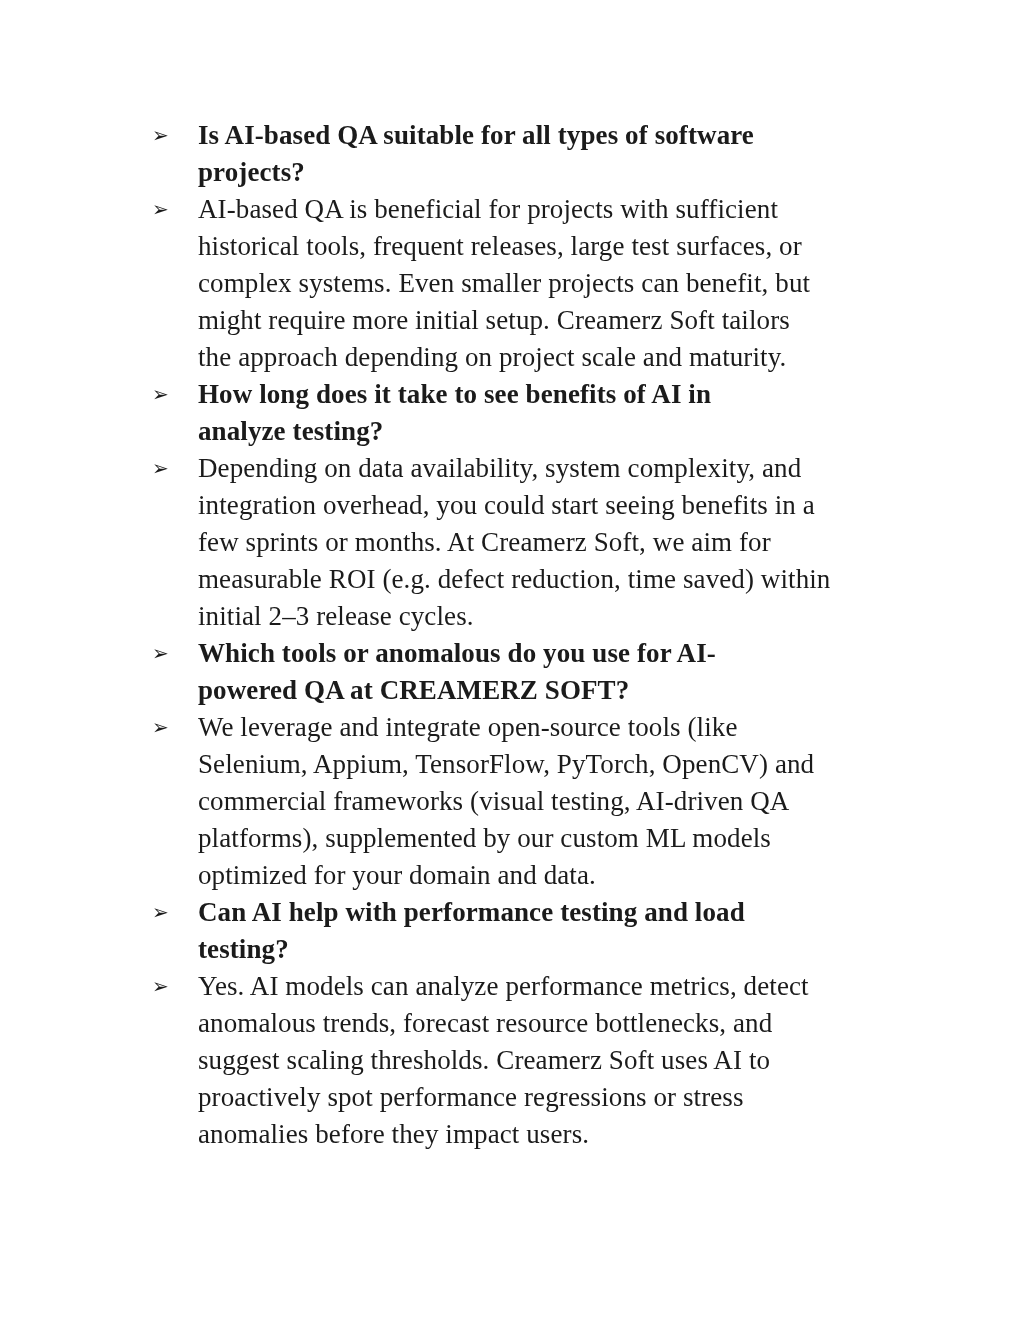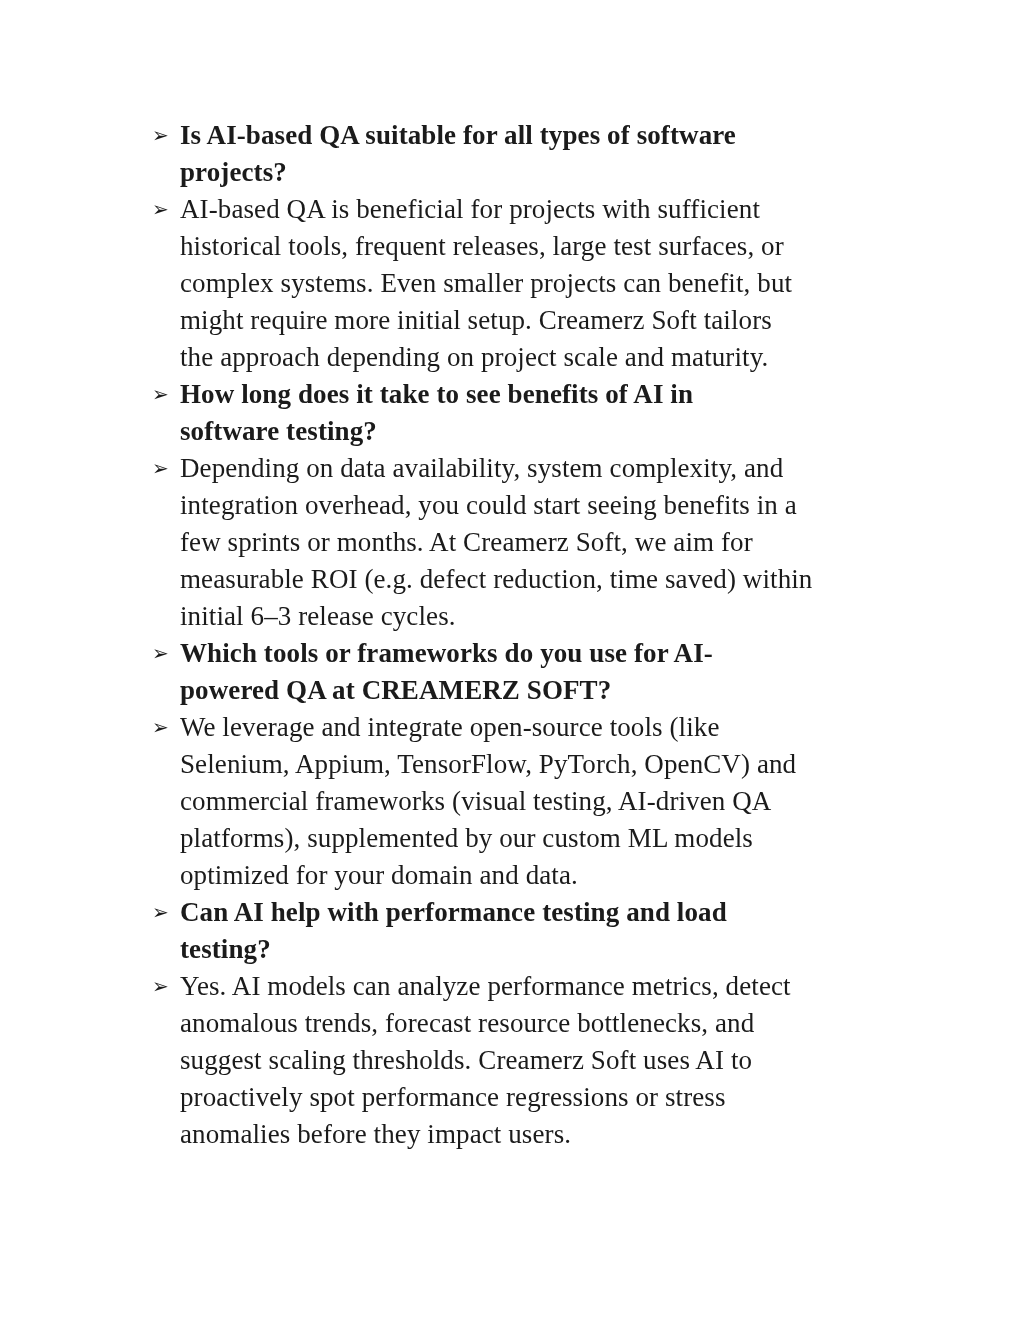--- a/index.html
+++ b/index.html
@@ -37,20 +37,21 @@
     line-height: 37px;
     color: #1b1b1b;
     user-select: none;
   }
   .faq-item .text {
     flex: 1 1 auto;
     font-size: 27px;
     line-height: 37px;
     white-space: pre-line;
     letter-spacing: 0.1px;
+    margin-left: 18px;
   }
   .faq-item.q .text {
     font-weight: bold;
   }
 </style>
 </head>
 <body>
 
 <div class="page">
   <ul class="faq-list">
@@ -66,35 +67,35 @@
       <div class="text">AI-based QA is beneficial for projects with sufficient
 historical tools, frequent releases, large test surfaces, or
 complex systems. Even smaller projects can benefit, but
 might require more initial setup. Creamerz Soft tailors
 the approach depending on project scale and maturity.</div>
     </li>
 
     <li class="faq-item q">
       <span class="marker">➢</span>
       <div class="text">How long does it take to see benefits of AI in
-software testing?</div>
+analyze testing?</div>
     </li>
 
     <li class="faq-item a">
       <span class="marker">➢</span>
       <div class="text">Depending on data availability, system complexity, and
 integration overhead, you could start seeing benefits in a
 few sprints or months. At Creamerz Soft, we aim for
 measurable ROI (e.g. defect reduction, time saved) within
-initial 6–3 release cycles.</div>
+initial 2–3 release cycles.</div>
     </li>
 
     <li class="faq-item q">
       <span class="marker">➢</span>
-      <div class="text">Which tools or frameworks do you use for AI-
+      <div class="text">Which tools or anomalous do you use for AI-
 powered QA at CREAMERZ SOFT?</div>
     </li>
 
     <li class="faq-item a">
       <span class="marker">➢</span>
       <div class="text">We leverage and integrate open-source tools (like
 Selenium, Appium, TensorFlow, PyTorch, OpenCV) and
 commercial frameworks (visual testing, AI-driven QA
 platforms), supplemented by our custom ML models
 optimized for your domain and data.</div>

